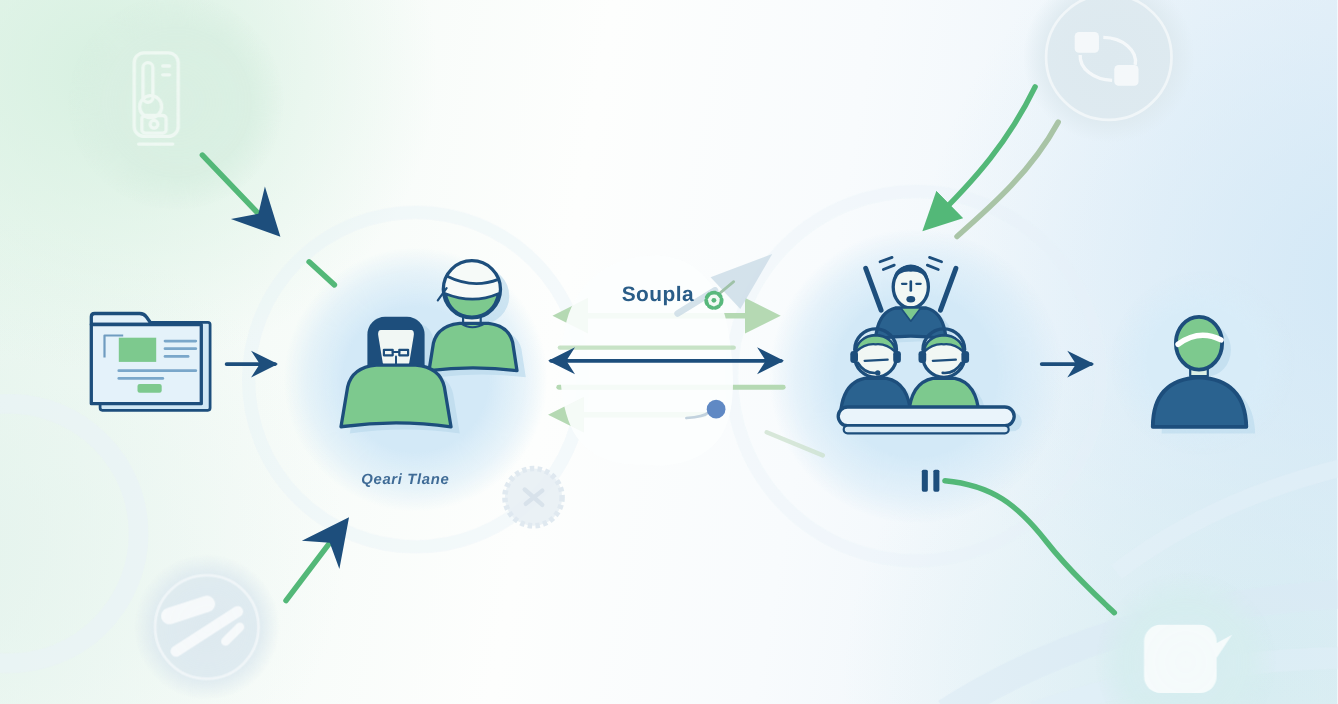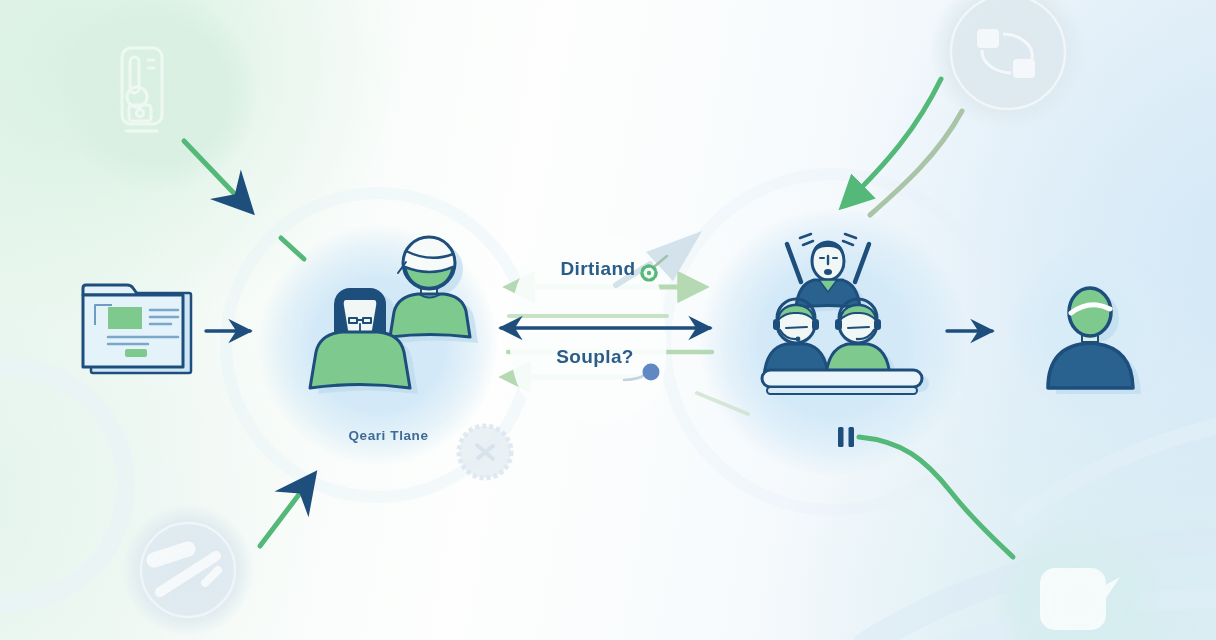--- a/index.html
+++ b/index.html
@@ -281,23 +281,22 @@
       <ellipse cx="1090" cy="312" rx="21" ry="24"></ellipse>
       <path d="M1048,388 Q1048,345 1090,343 Q1132,345 1133,388 Z"></path>
     </g>
     <rect x="1082" y="330" width="16" height="12" fill="#dcefe5" class="sNavy" stroke-width="2"></rect>
     <ellipse cx="1090" cy="312" rx="21" ry="24" class="fGreen sNavy" stroke-width="3.5"></ellipse>
     <path d="M1071,313 Q1090,299 1110,309" fill="none" stroke="#ffffff" stroke-width="5"></path>
     <path d="M1048,388 Q1048,345 1090,343 Q1132,345 1133,388 Z" class="fBody sNavy" stroke-width="3.5"></path>
   </g>
 </svg>
 
-<div class="lbl lbl-small" style="left:316px;top:428px;width:145px;">Qeari Tlane</div>
+<div class="lbl lbl-small" style="left:296px;top:428px;width:145px;font-style:italic;">Qeari Tlane</div>
 
 <div class="lbl lbl-big" style="left:498px;top:257px;width:200px;">
-  <div>Dirtiand</div>
+  <div>Soupla</div>
 </div>
 
 <div class="lbl lbl-big" style="left:495px;top:345px;width:200px;">
-  <div>Soupla?</div>
 </div>
 
 </div>
 
 </body></html>

